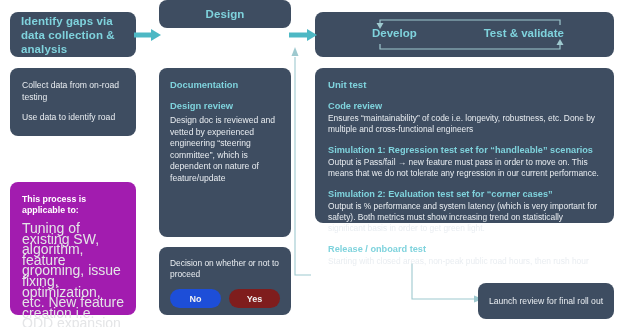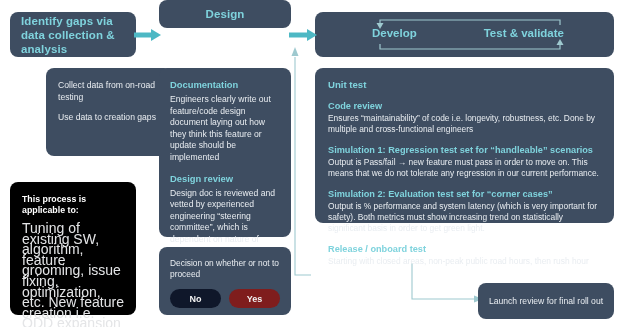--- a/index.html
+++ b/index.html
@@ -66,27 +66,26 @@
     font-size: 11.5px;
   }
   .loop-svg {
     position: absolute;
     left: 0; top: 0;
     width: 299px; height: 45px;
     overflow: visible;
   }
   
   #body-left {
-    left: 10px; top: 68px; width: 126px; height: 88px;
+    left: 10px; top: 68px; width: 126px; height: 68px;
     padding: 12px 12px;
-    margin-left: 36px;
   }
   #body-note {
     left: 10px; top: 182px; width: 126px; height: 133px;
-    background: #000000;
+    background: #a21caf;
     padding: 12px 12px;
   }
   #body-design {
     left: 159px; top: 68px; width: 132px; height: 169px;
     padding: 11px 11px;
   }
   #body-decision {
     left: 159px; top: 247px; width: 132px; height: 68px;
     padding: 11px 11px;
   }
@@ -175,21 +174,21 @@
     display: flex;
     align-items: center;
     justify-content: center;
     color: #f2f2f2;
     font-size: 9px;
     font-weight: bold;
     cursor: pointer;
     border: none;
     font-family: "Liberation Sans", sans-serif;
   }
-  .pill.no { background: #0f172a; }
+  .pill.no { background: #1d4ed8; }
   .pill.yes { background: #7f1d1d; }
   
   .conn {
     position: absolute;
     overflow: visible;
   }
   #arrow-1 { left: 134px; top: 24px; width: 29px; height: 22px; }
   #arrow-2 { left: 289px; top: 24px; width: 30px; height: 22px; }
   #conn-feedback { left: 285px; top: 45px; width: 26px; height: 235px; }
   #conn-launch { left: 404px; top: 263px; width: 82px; height: 46px; }
@@ -235,31 +234,30 @@
     <polygon points="10,2 6.5,11 13.5,11" fill="#9ec9cf"></polygon>
   </svg>
 
   <svg class="conn" id="conn-launch" viewBox="0 0 82 46">
     <path d="M 8 0 L 8 36 L 70 36" fill="none" stroke="#9ec9cf" stroke-width="1.1"></path>
     <polygon points="79,36 70,32.5 70,39.5" fill="#9ec9cf"></polygon>
   </svg>
 
   <div class="box" id="body-left">
     <p class="body-text">Collect data from on-road testing</p>
-    <p class="body-text">Use data to creation gaps</p>
+    <p class="body-text">Use data to identify road</p>
   </div>
 
   <div class="box" id="body-note">
     <p class="note-head">This process is applicable to:</p>
     <p class="note-text">Tuning of existing SW, algorithm, feature grooming, issue fixing, optimization, etc. New feature creation i.e. ODD expansion (geographic expansion, additional capability, etc.</p>
   </div>
 
   <div class="box" id="body-design">
     <p class="sec-head">Documentation</p>
-    <p class="body-text">Engineers clearly write out feature/code design document laying out how they think this feature or update should be implemented</p>
     <p class="sec-head gap">Design review</p>
     <p class="body-text">Design doc is reviewed and vetted by experienced engineering “steering committee”, which is dependent on nature of feature/update</p>
   </div>
 
   <div class="box" id="body-decision">
     <p class="decide-text">Decision on whether or not to proceed</p>
     <div class="btn-row">
       <button class="pill no">No</button>
       <button class="pill yes">Yes</button>
     </div>

